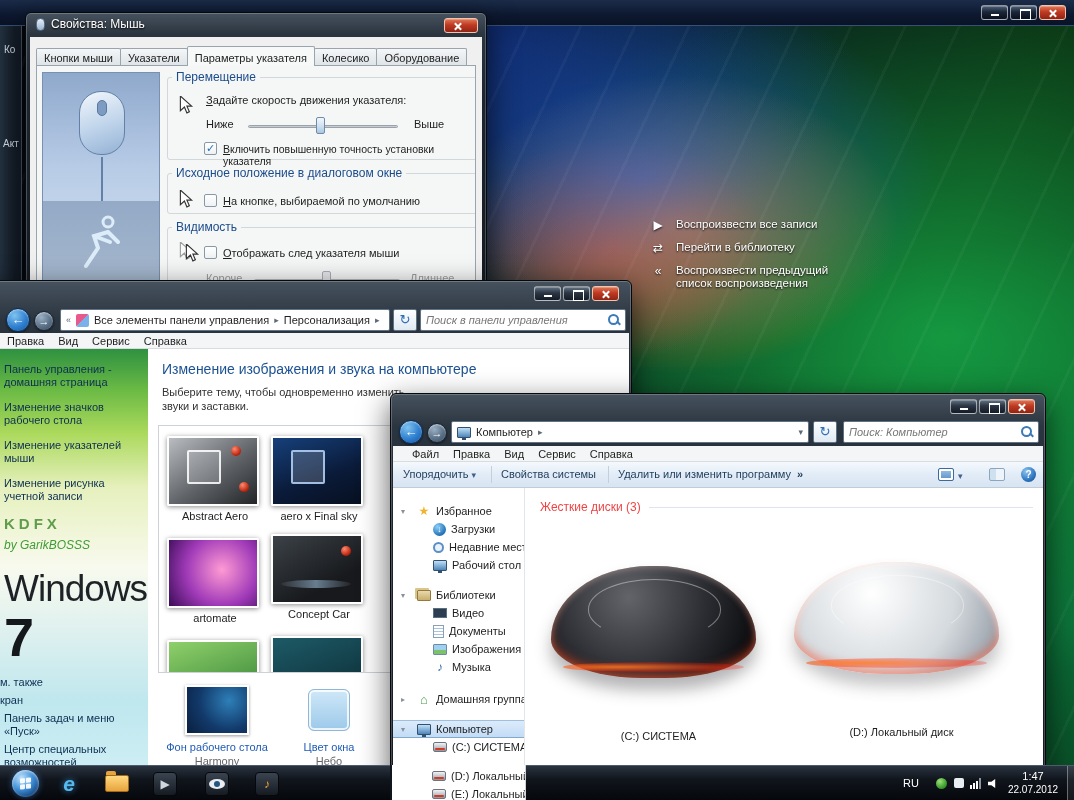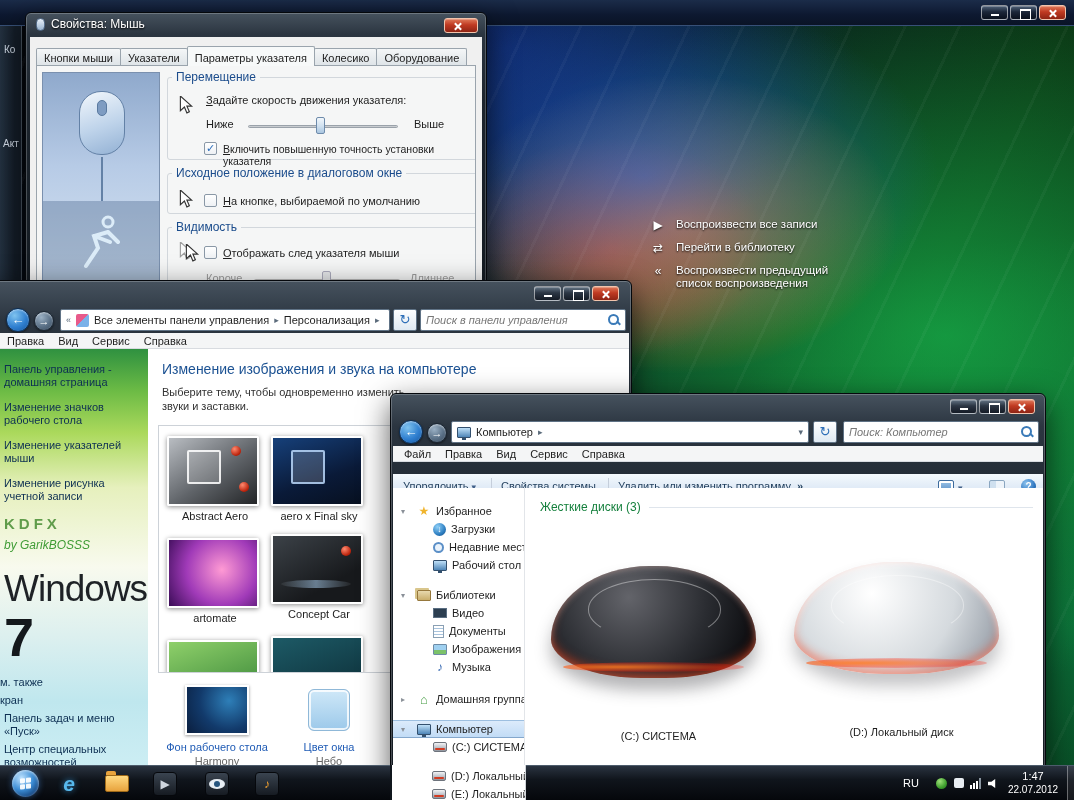--- a/index.html
+++ b/index.html
@@ -159,21 +159,21 @@
 .i-video{width:14px;height:10px;background:#2c3e50;border-radius:1px;box-shadow:inset 0 0 0 1px #5a6e82;}
 .i-doc{width:11px;height:13px;border:1px solid #8aa0b4;background:repeating-linear-gradient(180deg,#fff 0 2px,#a9c4de 2px 3px);}
 .i-pic{width:14px;height:11px;border:1px solid #6d8ba6;border-radius:1px;background:linear-gradient(180deg,#9fd0f0 0 55%,#7bc26a 55% 100%);}
 .i-music{color:#3f6fb5;font-size:12px;width:14px;text-align:center;}
 .i-home{color:#4ca04a;font-size:13px;font-weight:bold;width:14px;text-align:center;line-height:13px;}
 .i-drive{width:14px;height:10px;border-radius:2px;border:1px solid #6d737c;position:relative;
  background:linear-gradient(180deg,#f2f3f5,#b9bec6 60%,#8f959e);}
 .i-drive::after{content:"";position:absolute;left:1px;right:1px;bottom:1px;height:2px;background:#d23b22;border-radius:1px;}
 .i-cp{width:13px;height:13px;border-radius:2px;background:linear-gradient(135deg,#e85a8a 0 50%,#7ab1e8 50% 100%);flex:none;}
 .cmain{position:absolute;left:133px;right:0;top:0;bottom:0;background:#fff;}
-.grp-hdr{position:absolute;left:14px;right:10px;top:12px;font-size:12px;color:#15803d;display:flex;align-items:center;gap:8px;}
+.grp-hdr{position:absolute;left:14px;right:10px;top:12px;font-size:12px;color:#ef4444;display:flex;align-items:center;gap:8px;}
 .grp-hdr .rule{flex:1;height:1px;background:#dfe5ec;}
 .mouse{width:205px;height:112px;position:relative;border-radius:50% 50% 46% 46% / 68% 68% 36% 36%;}
 .mouse.black{background:radial-gradient(circle at 38% 28%,#63646a,#2a2c31 52%,#0d0e11 85%);
  box-shadow:inset 0 -5px 10px rgba(255,70,25,.5),inset 0 2px 6px rgba(255,255,255,.28),0 12px 16px rgba(40,40,45,.35);}
 .mouse.silver{background:radial-gradient(circle at 38% 28%,#ffffff,#d5dade 55%,#9ba2ab 88%);
  box-shadow:inset 0 -5px 10px rgba(255,60,20,.45),inset 0 2px 6px rgba(255,255,255,.85),0 12px 16px rgba(60,60,65,.3);}
 .mouse::before{content:"";position:absolute;left:18%;top:12%;width:64%;height:52%;border-radius:50%;
  border:1px solid rgba(255,255,255,.4);border-bottom-color:transparent;}
 .mouse::after{content:"";position:absolute;left:6%;right:6%;bottom:5%;height:10px;border-radius:50%;
  background:radial-gradient(ellipse at 30% 50%,rgba(255,120,30,.85),rgba(255,30,10,.35) 60%,transparent);}
@@ -445,29 +445,29 @@
       <span class="sep">▸</span>
       <span class="flex"></span>
       <span class="dd">▾</span>
     </div>
     <div class="rfbtn abs" style="left:422px;top:27px;width:24px;height:22px;">↻</div>
     <div class="searchbox abs" style="left:452px;top:27px;width:196px;height:22px;">
       <input placeholder="Поиск: Компьютер" style="">
       <span class="mag"></span>
     </div>
 
-    <div class="menubar abs" style="left:2px;right:2px;top:52px;height:16px;padding-left:4px;">
+    <div class="menubar abs" style="left:2px;right:2px;top:52px;height:16px;padding-left:12px;">
       <span>Файл</span>
       <span>Правка</span>
       <span>Вид</span>
       <span>Сервис</span>
       <span>Справка</span>
     </div>
 
-    <div class="cmdbar abs" style="left:2px;right:2px;top:80px;height:26px;">
+    <div class="cmdbar abs" style="left:2px;right:2px;top:68px;height:26px;">
       <span class="abs" style="left:10px;top:6px;">
         <span>Упорядочить</span>
         <span class="dd">▾</span>
       </span>
       <span class="vsep" style="left:98px;"></span>
       <span class="abs" style="left:108px;top:6px;">Свойства системы</span>
       <span class="vsep" style="left:215px;"></span>
       <span class="abs" style="left:225px;top:6px;">Удалить или изменить программу</span>
       <span class="abs" style="left:404px;top:6px;font-weight:bold;">»</span>
       <span class="abs" style="left:545px;top:6px;"><span class="t-views"></span></span>

